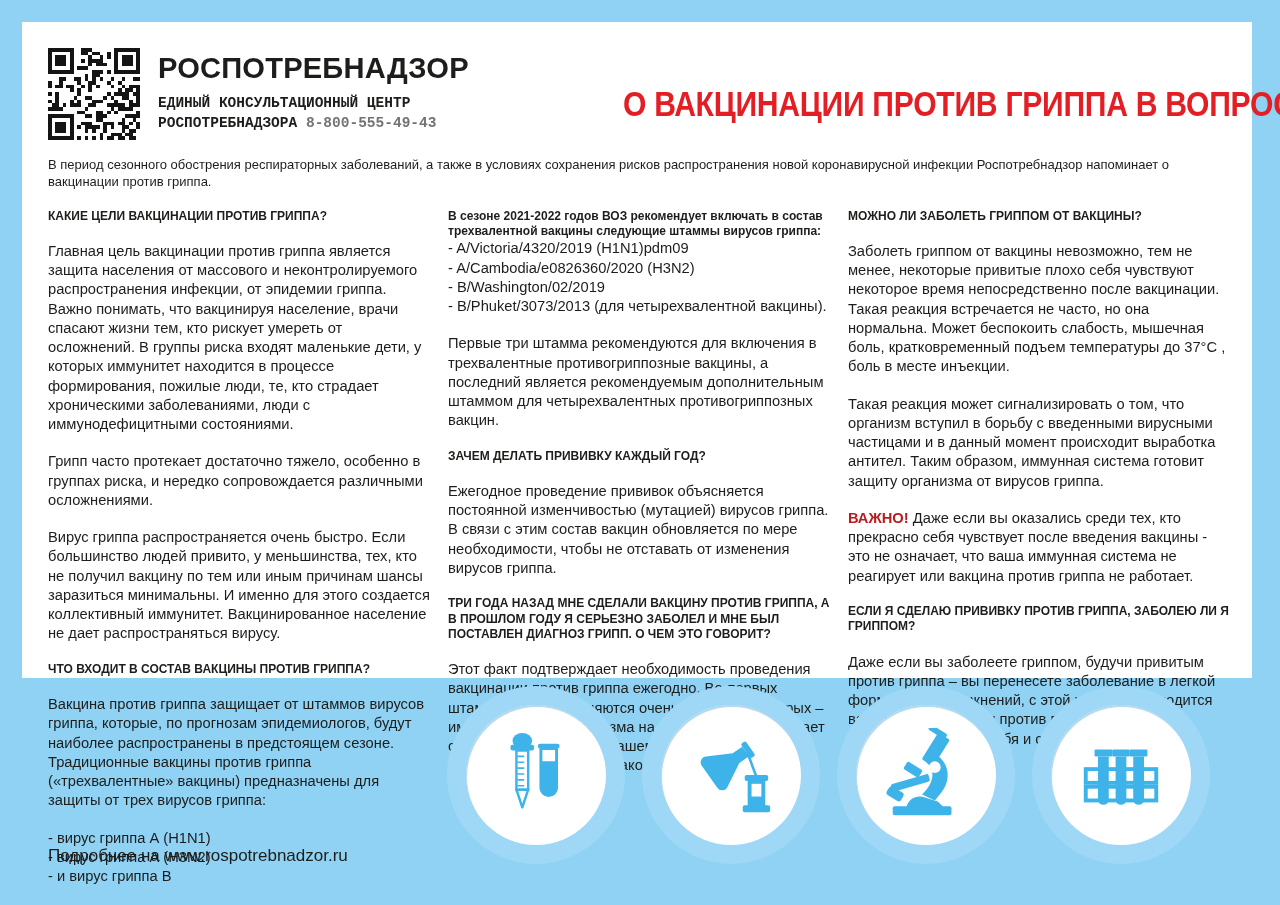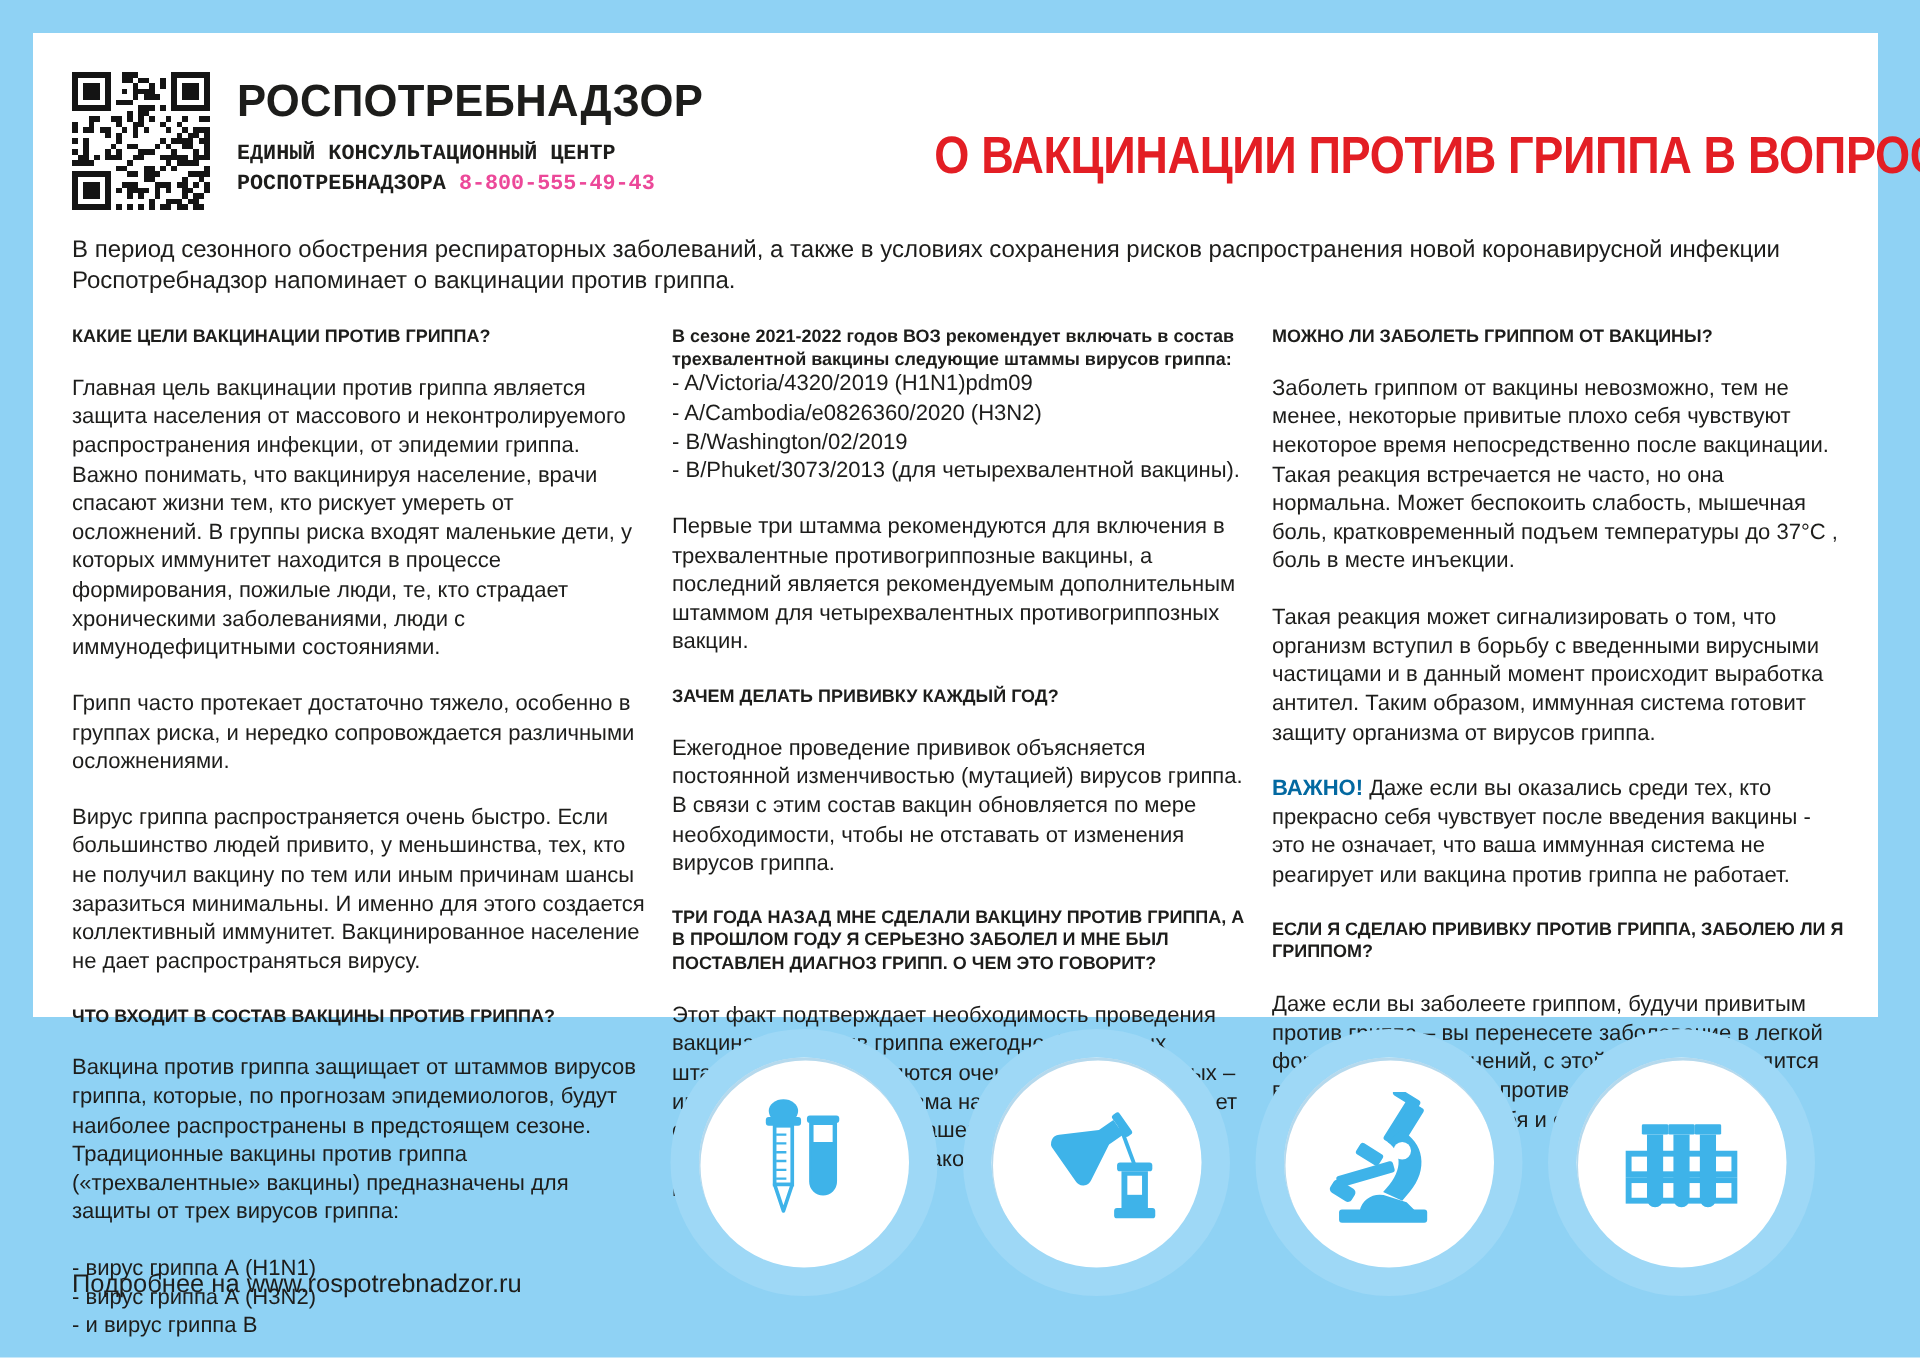--- a/index.html
+++ b/index.html
@@ -21,41 +21,41 @@
   .header { display: flex; align-items: flex-start; padding: 26px 26px 0 26px; }
   .qr { width: 92px; height: 92px; flex: 0 0 auto; }
   .qr svg { width: 92px; height: 92px; display: block; }
   .logo { margin-left: 18px; padding-top: 4px; }
   .org-name {
     font-size: 30px; font-weight: 700; letter-spacing: 0.2px;
     line-height: 1.05; color: #1d1d1b; white-space: nowrap;
     transform: scaleX(0.97); transform-origin: left center;
   }
   .center-lines { margin-top: 9px; font-size: 14.5px; font-weight: 700; line-height: 1.4; white-space: nowrap; font-family: Liberation Mono, monospace; }
-  .phone { color: #ec4899; }
+  .phone { color: #737373; }
   .main-title {
     margin-left: auto; align-self: center; padding-top: 20px;
     color: #e31e24; font-weight: 700; font-size: 35px; white-space: nowrap;
     transform: scaleX(0.86); transform-origin: right center;
     letter-spacing: -0.3px;
   }
   
   .intro {
     margin: 16px 26px 0 26px; max-width: 1160px;
-    font-size: 16px; line-height: 1.33;
+    font-size: 13px; line-height: 1.33;
   }
   
   .cols { display: flex; gap: 18px; padding: 18px 26px 0 26px; }
   .col { width: 382px; flex: 0 0 auto; }
   .col h2 { font-size: 12px; font-weight: 700; line-height: 1.28; margin: 0 0 18px 0; }
   .col h2.lead { margin-bottom: 0; }
   .col p { font-size: 14.7px; line-height: 1.31; margin: 0 0 18px 0; }
   .list { margin: 0 0 18px 0; }
   .list div { font-size: 14.7px; line-height: 1.31; }
-  .red-label { color: #0369a1; font-weight: 700; }
+  .red-label { color: #b91c1c; font-weight: 700; }
   
   .icons-row { position: absolute; left: 425px; top: 664px; display: flex; gap: 17px; }
   .circle {
     width: 178px; height: 178px; border-radius: 50%;
     background: #9ed8f6; display: flex; align-items: center; justify-content: center;
   }
   .circle-inner {
     width: 140px; height: 140px; border-radius: 50%;
     background: #fff; box-shadow: inset 1px 2px 0 0 rgba(90,170,215,.45);
     display: flex; align-items: center; justify-content: center;

